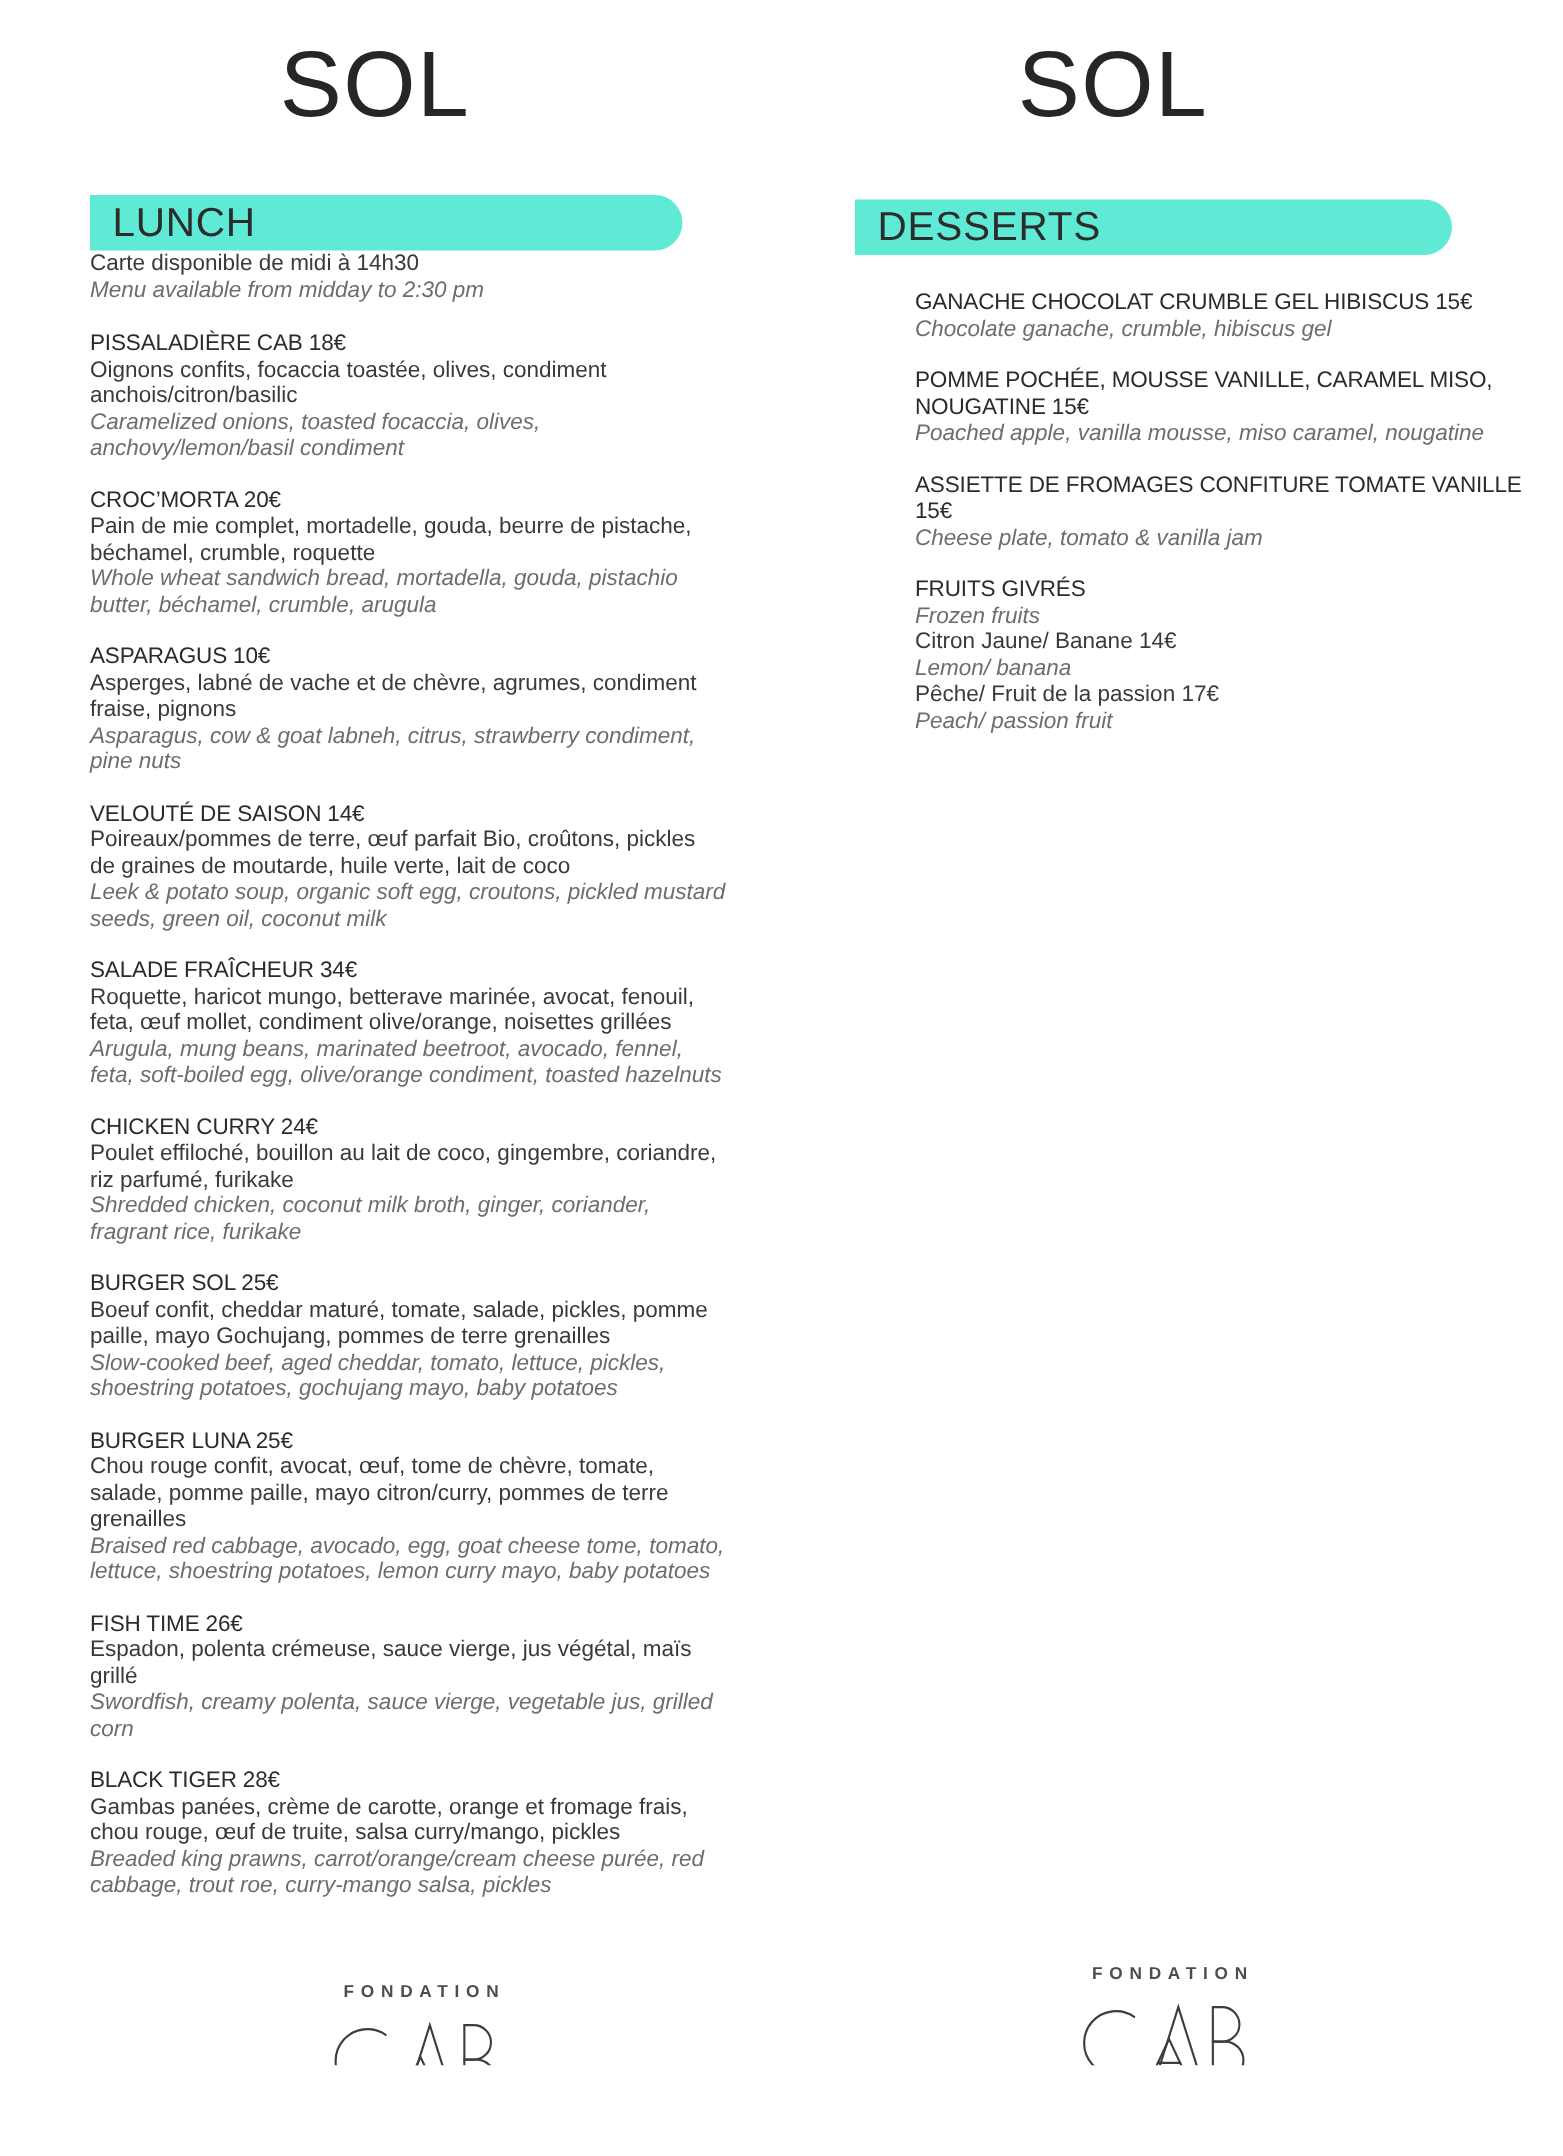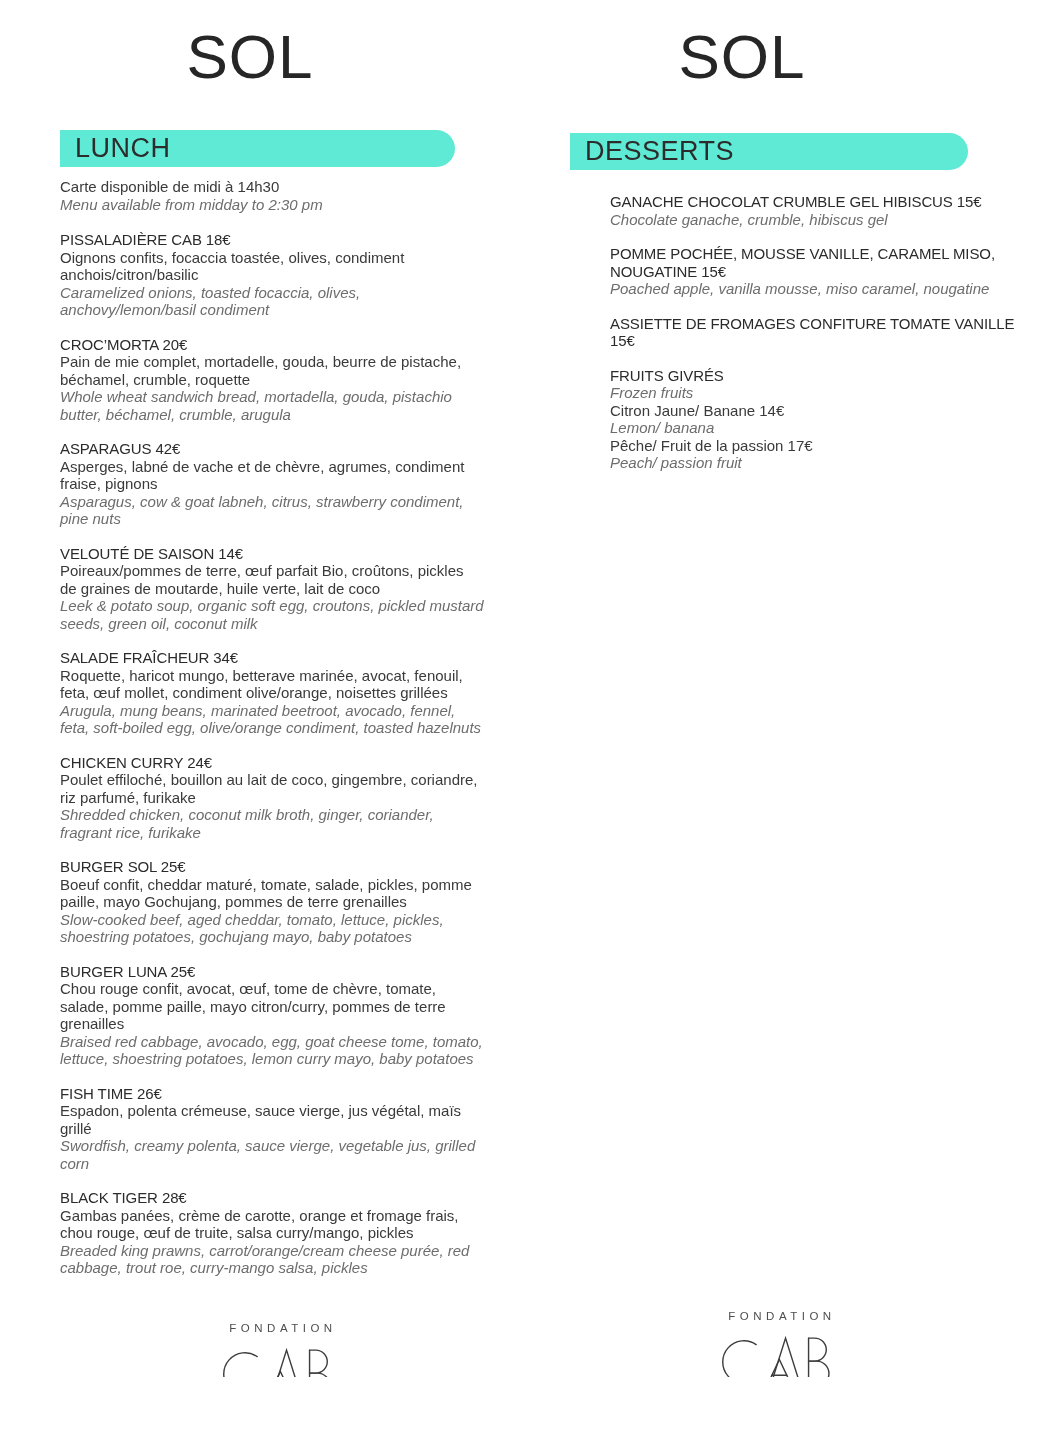--- a/index.html
+++ b/index.html
@@ -44,33 +44,34 @@
     font-size: 27px;
     letter-spacing: 0.5px;
     color: #2c2c2c;
   }
 
   .line { font-size: 15px; line-height: 17.5px; }
   .line.name { color: #2b2b2b; letter-spacing: -0.1px; }
   .line.fr   { color: #3a3a3a; }
   .line.en   { font-style: italic; color: #6d6d6d; }
 
-  .subtitle { margin-top: 11px; }
+  .subtitle { margin-top: 0; }
   .items-left  { margin-top: 18px; }
   .items-right { margin-top: 23px; margin-left: 40px; }
   .item { margin-bottom: 17px; }
 
   .logo { position: absolute; text-align: center; }
   .logo-left  { left: 71px;  width: 424px; top: 1322px; }
   .logo-right { left: 570px; width: 424px; top: 1310px; }
   .fondation {
     font-size: 11.5px;
     letter-spacing: 4.5px;
     color: #4d4d4d;
     margin-bottom: 9px;
+    font-weight: bold;
   }
   svg.cab {
     width: 136px;
     height: 62px;
     stroke: #3d3d3d;
     stroke-width: 1.6;
     fill: none;
     stroke-linecap: round;
   }
 </style>
@@ -93,21 +94,21 @@
           <div class="line name">PISSALADIÈRE CAB 18€</div>
           <div class="line fr">Oignons confits, focaccia toastée, olives, condiment anchois/citron/basilic</div>
           <div class="line en">Caramelized onions, toasted focaccia, olives, anchovy/lemon/basil condiment</div>
         </div>
         <div class="item">
           <div class="line name">CROC’MORTA 20€</div>
           <div class="line fr">Pain de mie complet, mortadelle, gouda, beurre de pistache, béchamel, crumble, roquette</div>
           <div class="line en">Whole wheat sandwich bread, mortadella, gouda, pistachio butter, béchamel, crumble, arugula</div>
         </div>
         <div class="item">
-          <div class="line name">ASPARAGUS 42€</div>
+          <div class="line name">ASPARAGUS 10€</div>
           <div class="line fr">Asperges, labné de vache et de chèvre, agrumes, condiment fraise, pignons</div>
           <div class="line en">Asparagus, cow &amp; goat labneh, citrus, strawberry condiment, pine nuts</div>
         </div>
         <div class="item">
           <div class="line name">VELOUTÉ DE SAISON 14€</div>
           <div class="line fr">Poireaux/pommes de terre, œuf parfait Bio, croûtons, pickles de graines de moutarde, huile verte, lait de coco</div>
           <div class="line en">Leek &amp; potato soup, organic soft egg, croutons, pickled mustard seeds, green oil, coconut milk</div>
         </div>
         <div class="item">
           <div class="line name">SALADE FRAÎCHEUR 34€</div>
@@ -151,20 +152,21 @@
         <div class="item">
           <div class="line name">GANACHE CHOCOLAT CRUMBLE GEL HIBISCUS 15€</div>
           <div class="line en">Chocolate ganache, crumble, hibiscus gel</div>
         </div>
         <div class="item">
           <div class="line name">POMME POCHÉE, MOUSSE VANILLE, CARAMEL MISO, NOUGATINE 15€</div>
           <div class="line en">Poached apple, vanilla mousse, miso caramel, nougatine</div>
         </div>
         <div class="item">
           <div class="line name">ASSIETTE DE FROMAGES CONFITURE TOMATE VANILLE 15€</div>
+          <div class="line en">Cheese plate, tomato &amp; vanilla jam</div>
         </div>
         <div class="item">
           <div class="line name">FRUITS GIVRÉS</div>
           <div class="line en">Frozen fruits</div>
           <div class="line fr">Citron Jaune/ Banane 14€</div>
           <div class="line en">Lemon/ banana</div>
           <div class="line fr">Pêche/ Fruit de la passion 17€</div>
           <div class="line en">Peach/ passion fruit</div>
         </div>
       </div>

